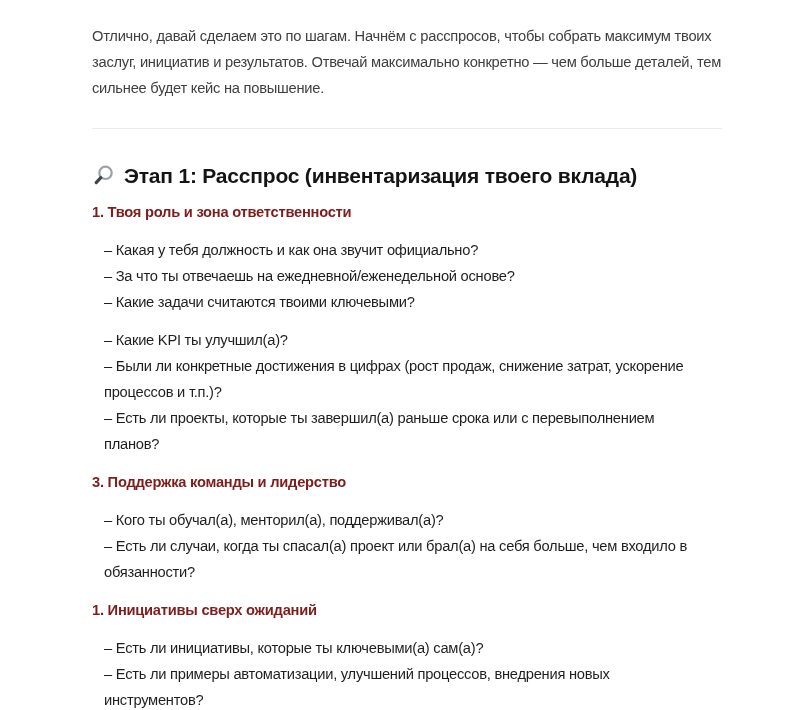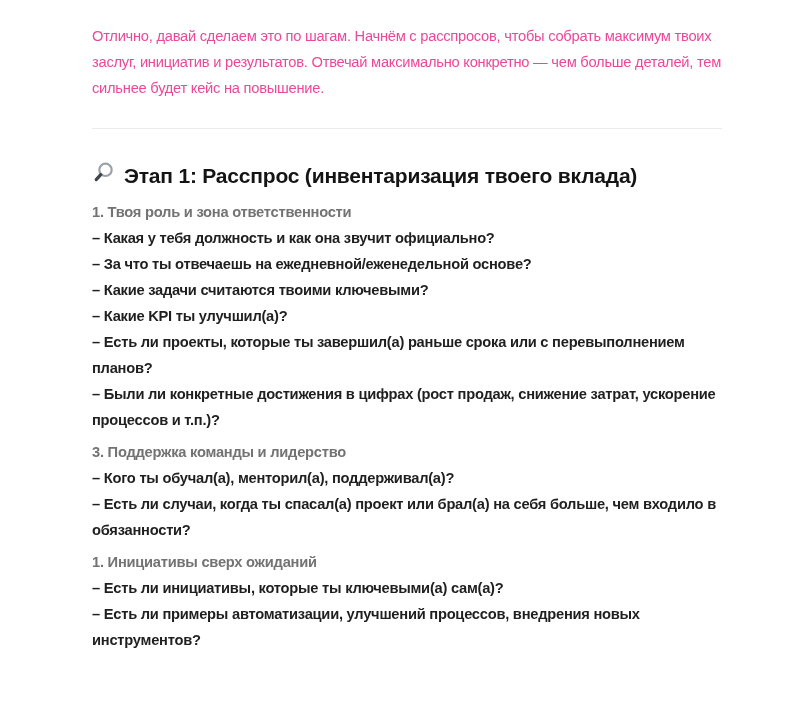--- a/index.html
+++ b/index.html
@@ -14,57 +14,56 @@
   }
   .content {
     padding: 23px 78px 0 92px;
     width: 800px;
   }
   .intro {
     margin: 0;
     font-size: 14.7px;
     line-height: 26px;
     letter-spacing: -0.25px;
-    color: #ec4899;
+    color: #404040;
   }
   .divider {
     border: 0;
     border-top: 1px solid #ebebeb;
     margin: 27px 0 0 0;
   }
   .stage-heading {
     display: flex;
-    align-items: flex-start;
+    align-items: center;
     gap: 9px;
     margin: 32px 0 9px 0;
     font-size: 21px;
     line-height: 29px;
     font-weight: 700;
     color: #141414;
     letter-spacing: -0.2px;
   }
   .stage-heading .icon-wrap {
     display: inline-flex;
     width: 23px;
     height: 23px;
     flex: 0 0 auto;
   }
   .sec-title {
     margin: 6px 0 0 0;
     font-size: 14.7px;
     line-height: 26px;
     font-weight: 700;
     letter-spacing: -0.25px;
-    color: #737373;
+    color: #7f1d1d;
   }
   .q-list {
     list-style: none;
-    margin: 0;
+    margin: 12px;
     padding: 0;
-    font-weight: bold;
   }
   .q-list li {
     font-size: 14.7px;
     line-height: 26px;
     letter-spacing: -0.25px;
     color: #1f1f1f;
   }
 </style>
 </head>
 <body>
@@ -90,22 +89,22 @@
     <ul class="q-list">
       <li>– Какая у тебя должность и как она звучит официально?</li>
       <li>– За что ты отвечаешь на ежедневной/еженедельной основе?</li>
       <li>– Какие задачи считаются твоими ключевыми?</li>
     </ul>
   </div>
 
   <div class="section">
     <ul class="q-list">
       <li>– Какие KPI ты улучшил(а)?</li>
+      <li>– Были ли конкретные достижения в цифрах (рост продаж, снижение затрат, ускорение процессов и т.п.)?</li>
       <li>– Есть ли проекты, которые ты завершил(а) раньше срока или с перевыполнением планов?</li>
-      <li>– Были ли конкретные достижения в цифрах (рост продаж, снижение затрат, ускорение процессов и т.п.)?</li>
     </ul>
   </div>
 
   <div class="section">
     <p class="sec-title">3. Поддержка команды и лидерство</p>
     <ul class="q-list">
       <li>– Кого ты обучал(а), менторил(а), поддерживал(а)?</li>
       <li>– Есть ли случаи, когда ты спасал(а) проект или брал(а) на себя больше, чем входило в обязанности?</li>
     </ul>
   </div>

